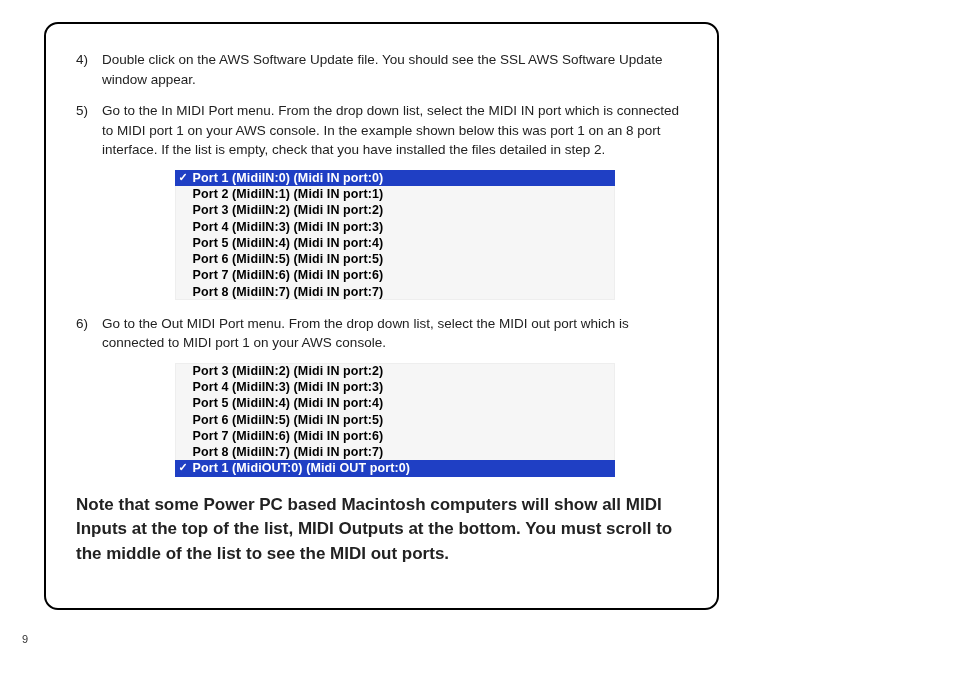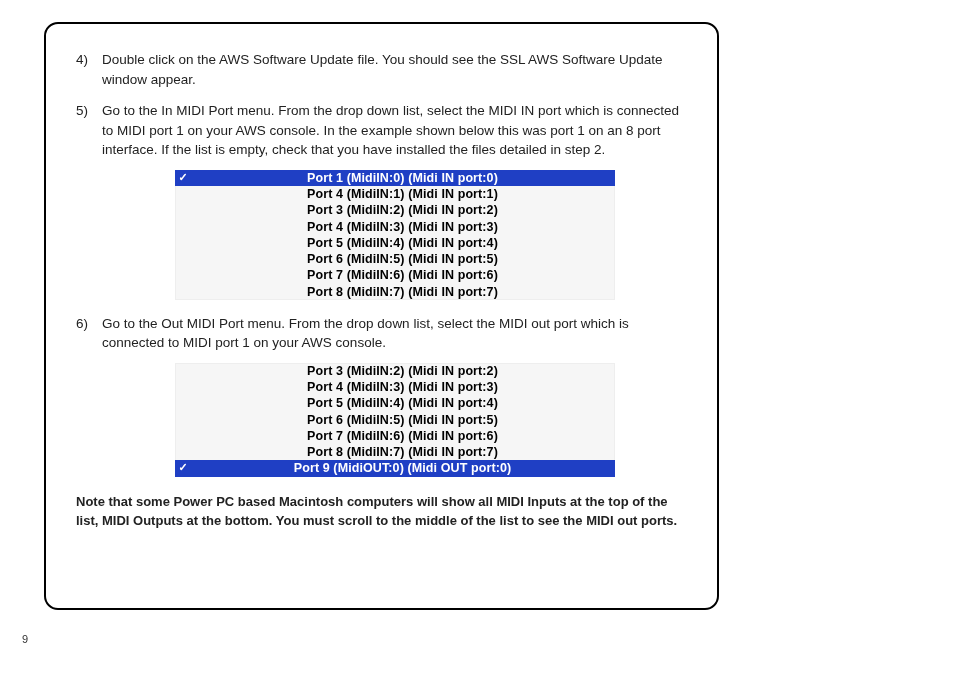--- a/index.html
+++ b/index.html
@@ -54,35 +54,34 @@
     background: #f6f6f6;
     box-shadow: 0 0 0 1px #eee inset;
   }
   .dropdown .option {
     padding: 0 2px 0 18px;
     position: relative;
     color: #000;
     font-weight: 600;
     letter-spacing: 0.1px;
     white-space: nowrap;
-    text-align: center;
   }
   .dropdown .option.selected {
     background: #1f3fc4;
     color: #fff;
   }
   .dropdown .option.selected::before {
     content: "✓";
     position: absolute;
     left: 4px;
     top: 0;
     font-size: 11px;
   }
   .note {
-    font-size: 13px;
+    font-size: 17px;
     line-height: 1.45;
     font-weight: 700;
     margin: 16px 0 0 0;
   }
   .page-number {
     position: absolute;
     left: 22px;
     bottom: 30px;
     font-size: 11px;
     color: #333;
@@ -97,40 +96,40 @@
     <ol class="steps">
 
       <li>
         <span>Double click on the AWS Software Update file. You should see the SSL AWS Software Update window appear.</span>
       </li>
 
       <li>
         <span>Go to the In MIDI Port menu. From the drop down list, select the MIDI IN port which is connected to MIDI port 1 on your AWS console. In the example shown below this was port 1 on an 8 port interface. If the list is empty, check that you have installed the files detailed in step 2.</span>
         <div class="dropdown">
           <div class="option selected">Port 1 (MidiIN:0) (Midi IN port:0)</div>
-          <div class="option">Port 4 (MidiIN:1) (Midi IN port:1)</div>
+          <div class="option">Port 2 (MidiIN:1) (Midi IN port:1)</div>
           <div class="option">Port 3 (MidiIN:2) (Midi IN port:2)</div>
           <div class="option">Port 4 (MidiIN:3) (Midi IN port:3)</div>
           <div class="option">Port 5 (MidiIN:4) (Midi IN port:4)</div>
           <div class="option">Port 6 (MidiIN:5) (Midi IN port:5)</div>
           <div class="option">Port 7 (MidiIN:6) (Midi IN port:6)</div>
           <div class="option">Port 8 (MidiIN:7) (Midi IN port:7)</div>
         </div>
       </li>
 
       <li>
         <span>Go to the Out MIDI Port menu. From the drop down list, select the MIDI out port which is connected to MIDI port 1 on your AWS console.</span>
         <div class="dropdown">
           <div class="option">Port 3 (MidiIN:2) (Midi IN port:2)</div>
           <div class="option">Port 4 (MidiIN:3) (Midi IN port:3)</div>
           <div class="option">Port 5 (MidiIN:4) (Midi IN port:4)</div>
           <div class="option">Port 6 (MidiIN:5) (Midi IN port:5)</div>
           <div class="option">Port 7 (MidiIN:6) (Midi IN port:6)</div>
           <div class="option">Port 8 (MidiIN:7) (Midi IN port:7)</div>
-          <div class="option selected">Port 9 (MidiOUT:0) (Midi OUT port:0)</div>
+          <div class="option selected">Port 1 (MidiOUT:0) (Midi OUT port:0)</div>
         </div>
       </li>
 
     </ol>
 
     <p class="note">Note that some Power PC based Macintosh computers will show all MIDI Inputs at the top of the list, MIDI Outputs at the bottom. You must scroll to the middle of the list to see the MIDI out ports.</p>
 
   </div>
 
   <div class="page-number">9</div>

